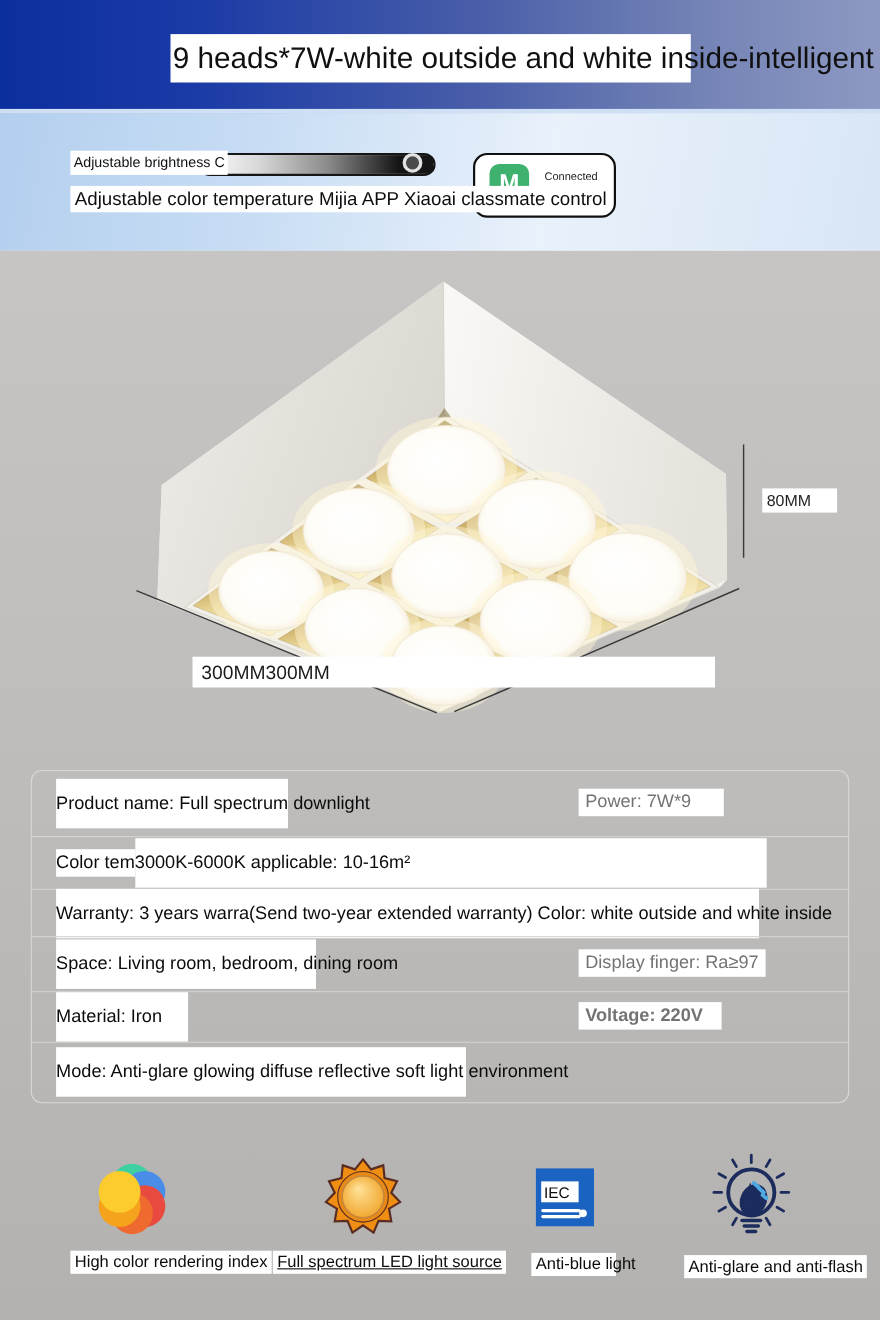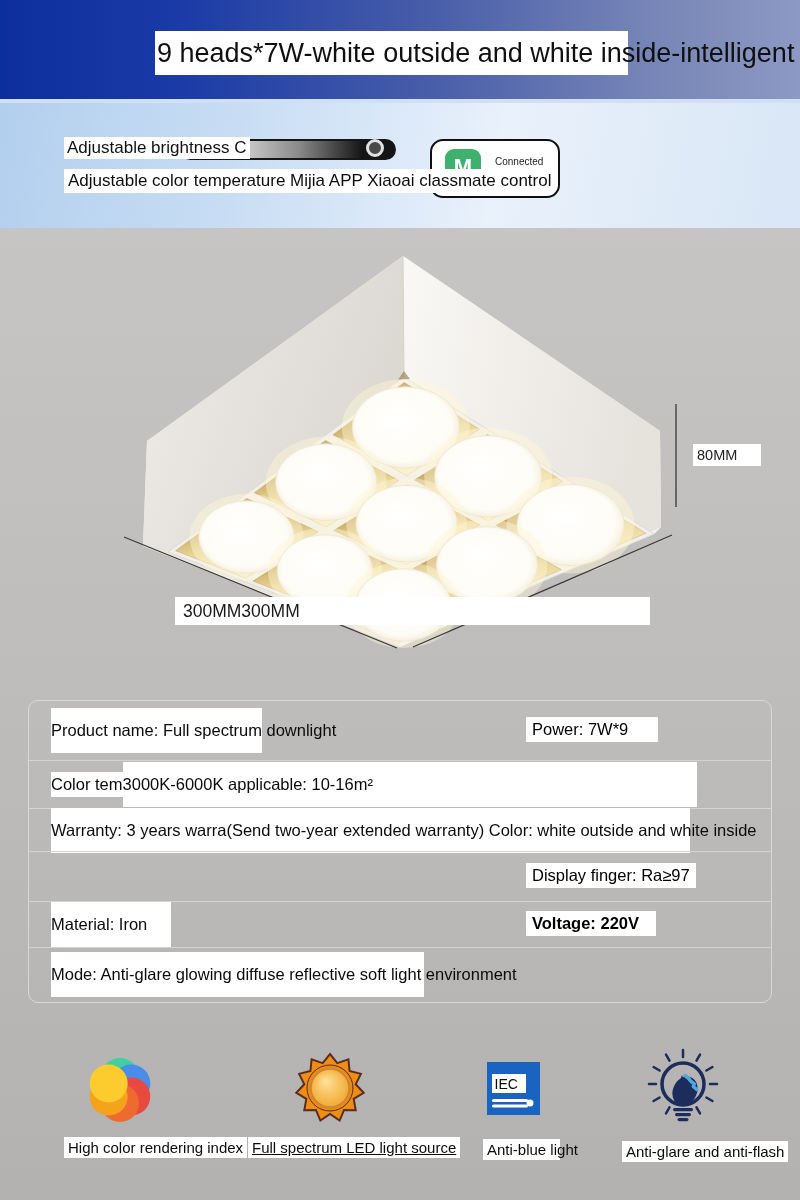--- a/index.html
+++ b/index.html
@@ -15,21 +15,21 @@
     font-size:27px;color:#101010;white-space:nowrap;}
 
   
   .blue-panel{position:absolute;left:0;top:103px;width:800px;height:125px;
     background:linear-gradient(100deg,#b3cfee 0%,#c8ddf4 30%,#e9f1fb 62%,#d8e6f5 100%);}
   .bright-pill{position:absolute;left:180px;top:139px;width:212px;height:17px;border-radius:12px;
     border:2px solid #161616;background:linear-gradient(90deg,#ffffff 0%,#d8d8d8 25%,#8a8a8a 55%,#151515 85%);}
   .bright-knob{position:absolute;left:366px;top:139px;width:12px;height:12px;border-radius:50%;
     background:#4a4a4a;border:3px solid #e2e2e2;}
   .bright-label{position:absolute;left:64px;top:137px;height:22px;line-height:22px;background:#fff;
-    padding:0 3px;font-size:17px;color:#111;white-space:nowrap;}
+    padding:0 3px;font-size:13px;color:#111;white-space:nowrap;}
   .colortemp-label{position:absolute;left:64px;top:169px;width:455px;height:24px;line-height:24px;
     background:#fff;padding:0 4px;font-size:17px;color:#0d0d0d;white-space:nowrap;z-index:3;}
 
   .badge{position:absolute;background:#fff;border:2px solid #101010;border-radius:13px;}
   .badge1{left:430px;top:139px;width:126px;height:55px;}
   .badge2{left:573px;top:134px;width:159px;height:59px;}
   .mijia-icon{position:absolute;left:13px;top:8px;width:36px;height:36px;border-radius:9px;
     background:#3fb16e;color:#fff;font-size:22px;font-weight:bold;text-align:center;line-height:36px;}
   .badge-label{position:absolute;font-size:10px;color:#222;white-space:nowrap;}
   .badge1 .badge-label{left:63px;top:15px;}
@@ -44,21 +44,21 @@
     background:linear-gradient(to bottom,#c6c5c3 0%,#bfbebc 40%,#b3b2b0 100%);}
   #lampSvg{position:absolute;left:0;top:228px;}
 
   
   .spec-table{position:absolute;left:28px;top:700px;width:744px;height:303px;
     border:1.5px solid #d9d8d6;border-radius:10px;box-sizing:border-box;}
   .trow{position:relative;display:flex;align-items:center;box-sizing:border-box;}
   .trow+.trow{border-top:1.5px solid #d4d3d1;}
   .r1{height:59px;} .r2{height:48px;} .r3{height:43px;} .r4{height:50px;} .r5{height:46px;} .r6{height:54px;}
   .cell-left{margin-left:22px;font-size:16.5px;color:#0b0b0b;white-space:nowrap;padding:13px 0;}
-  .cell-right{position:absolute;left:497px;font-size:16.5px;color:#000000;background:#fff;
+  .cell-right{position:absolute;left:497px;font-size:16.5px;color:#737373;background:#fff;
     padding:3px 6px;white-space:nowrap;box-sizing:border-box;}
   .bg-full{background:#ffffff;}
   .bg74{background:linear-gradient(90deg,#fff 74%,rgba(255,255,255,0) 74%);}
   .bg76{background:linear-gradient(90deg,#fff 76%,rgba(255,255,255,0) 76%);}
   .bg80{background:linear-gradient(90deg,#fff 80%,rgba(255,255,255,0) 80%);}
   .bg90{background:linear-gradient(90deg,#fff 90.5%,rgba(255,255,255,0) 90.5%);}
   .prefix{background:#fff;padding:3px 0;}
   .wide-strip{display:inline-block;min-width:574px;background:#fff;}
   .w-power{min-width:132px;} .w-ra{min-width:160px;} .w-volt{min-width:130px;font-weight:bold;}
 
@@ -172,20 +172,21 @@
       <span class="cell-right w-power" style="top:16px;">Power: 7W*9</span>
     </div>
     <div class="trow r2">
       <span class="cell-left prefix">Color tem</span>
       <span class="cell-left wide-strip" style="margin-left:0;">3000K-6000K applicable: 10-16m²</span>
     </div>
     <div class="trow r3">
       <span class="cell-left bg90">Warranty: 3 years warra(Send two-year extended warranty) Color: white outside and white inside</span>
     </div>
     <div class="trow r4">
+      <span class="cell-left bg76">Space: Living room, bedroom, dining room</span>
       <span class="cell-right w-ra" style="top:11px;">Display finger: Ra≥97</span>
     </div>
     <div class="trow r5">
       <span class="cell-left bg-full" style="min-width:120px;">Material: Iron</span>
       <span class="cell-right w-volt" style="top:9px;">Voltage: 220V</span>
     </div>
     <div class="trow r6">
       <span class="cell-left bg80">Mode: Anti-glare glowing diffuse reflective soft light environment</span>
     </div>
   </div>

